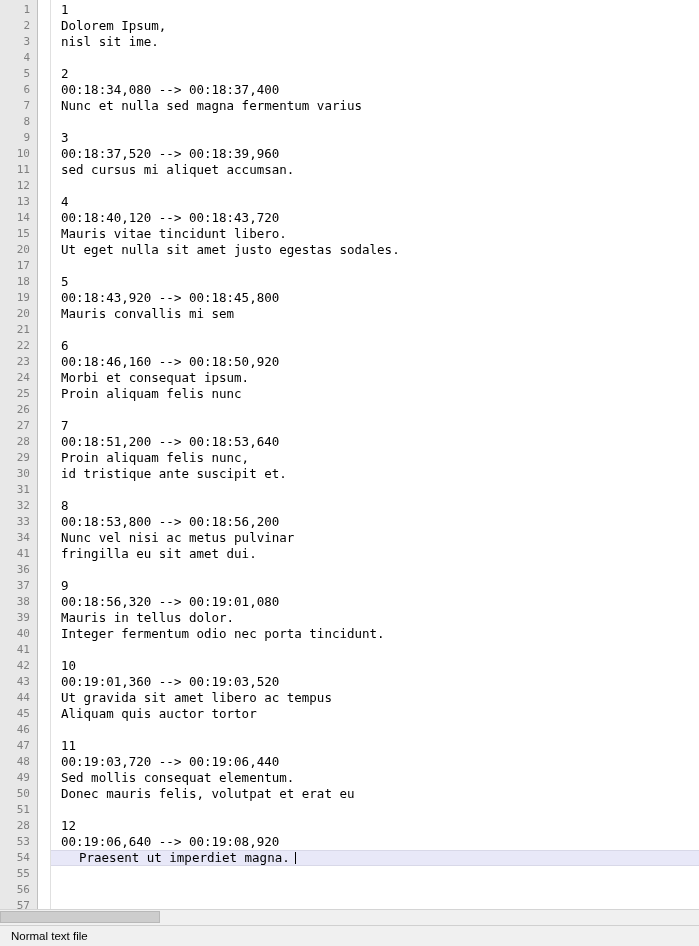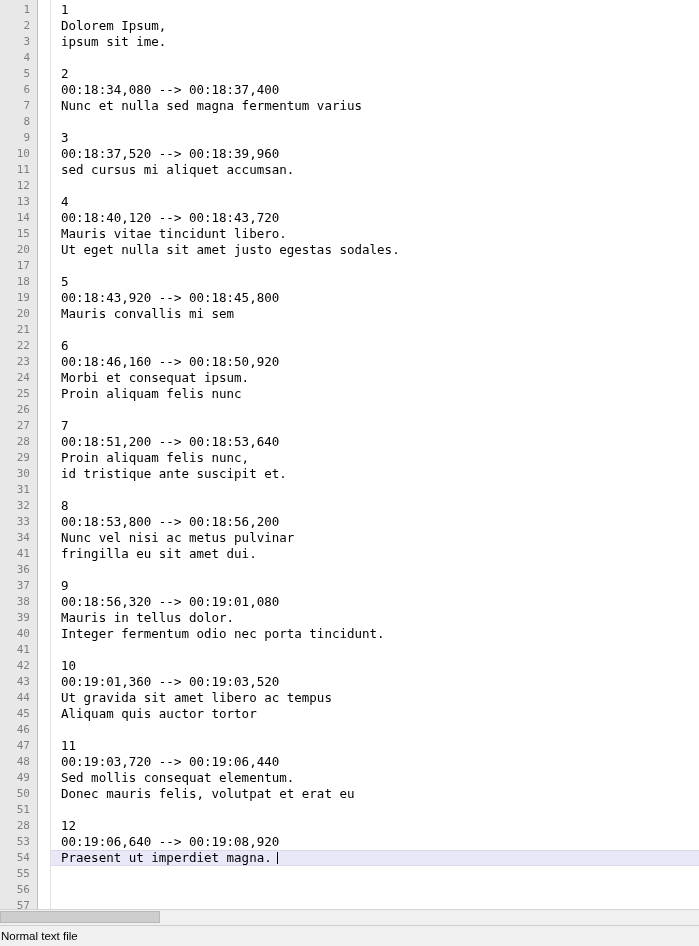--- a/index.html
+++ b/index.html
@@ -73,21 +73,21 @@
     font-size: 12.5px;
     line-height: 16px;
     height: 16px;
     color: #000000;
     white-space: pre;
     letter-spacing: 0px;
   }
   .code-line.current {
     background: #e8e8f8;
     margin-left: -10px;
-    padding-left: 10px;
+    padding-left: 28px;
     border-top: 1px solid #d8d8e8;
     border-bottom: 1px solid #d8d8e8;
     height: 14px;
     line-height: 14px;
   }
   .caret {
     display: inline-block;
     width: 1px;
     height: 12px;
     background: #000000;
@@ -118,21 +118,21 @@
     flex: 0 0 20px;
     background: #f0f0f0;
     border-top: 1px solid #d0d0d0;
     display: flex;
     align-items: center;
     font-family: "Liberation Sans", sans-serif;
     font-size: 11.5px;
     color: #000000;
   }
   .statusbar .status-text {
-    padding-left: 1px;
+    padding-left: 11px;
   }
 </style>
 </head>
 <body>
 
 <div class="editor-window">
 
   <div class="editor-body">
 
     <div class="gutter">
@@ -251,21 +251,21 @@
         <div class="fold"></div>
         <div class="fold"></div>
         <div class="fold"></div>
         <div class="fold"></div>
         <div class="fold"></div>
       </div>
 
     <div class="text-area">
         <div class="code-line">1</div>
         <div class="code-line">Dolorem Ipsum,</div>
-        <div class="code-line">ipsum sit ime.</div>
+        <div class="code-line">nisl sit ime.</div>
         <div class="code-line">&nbsp;</div>
         <div class="code-line">2</div>
         <div class="code-line">00:18:34,080 --&gt; 00:18:37,400</div>
         <div class="code-line">Nunc et nulla sed magna fermentum varius</div>
         <div class="code-line">&nbsp;</div>
         <div class="code-line">3</div>
         <div class="code-line">00:18:37,520 --&gt; 00:18:39,960</div>
         <div class="code-line">sed cursus mi aliquet accumsan.</div>
         <div class="code-line">&nbsp;</div>
         <div class="code-line">4</div>

